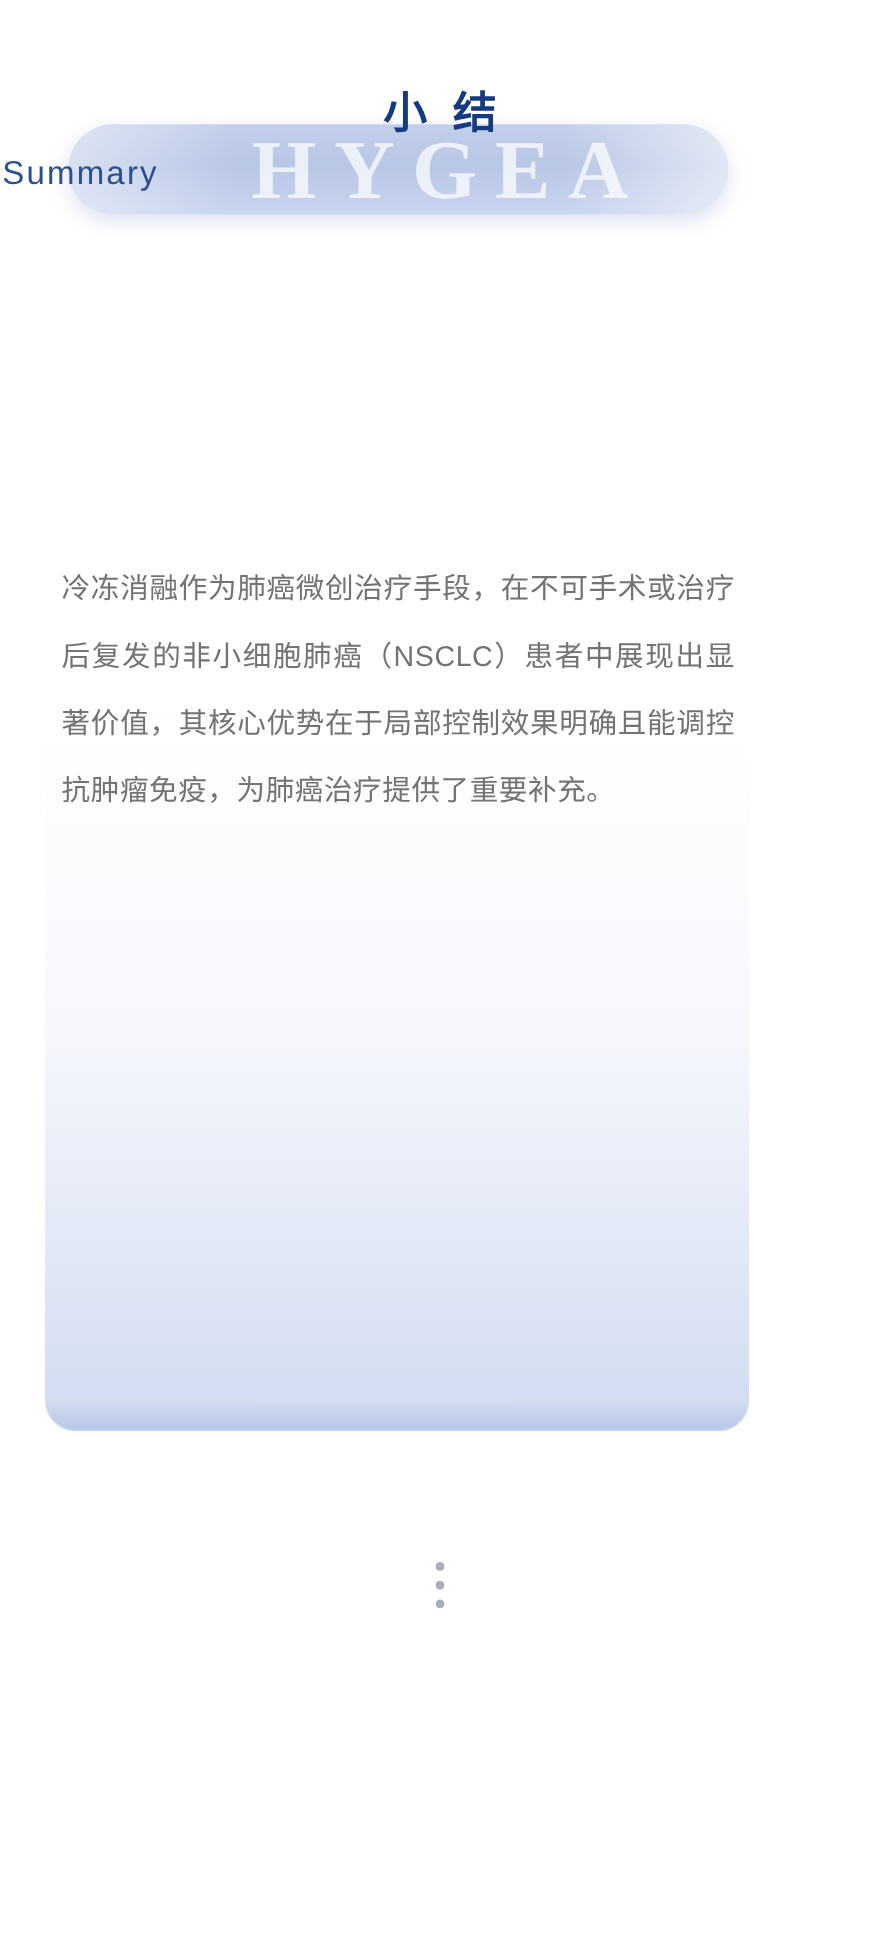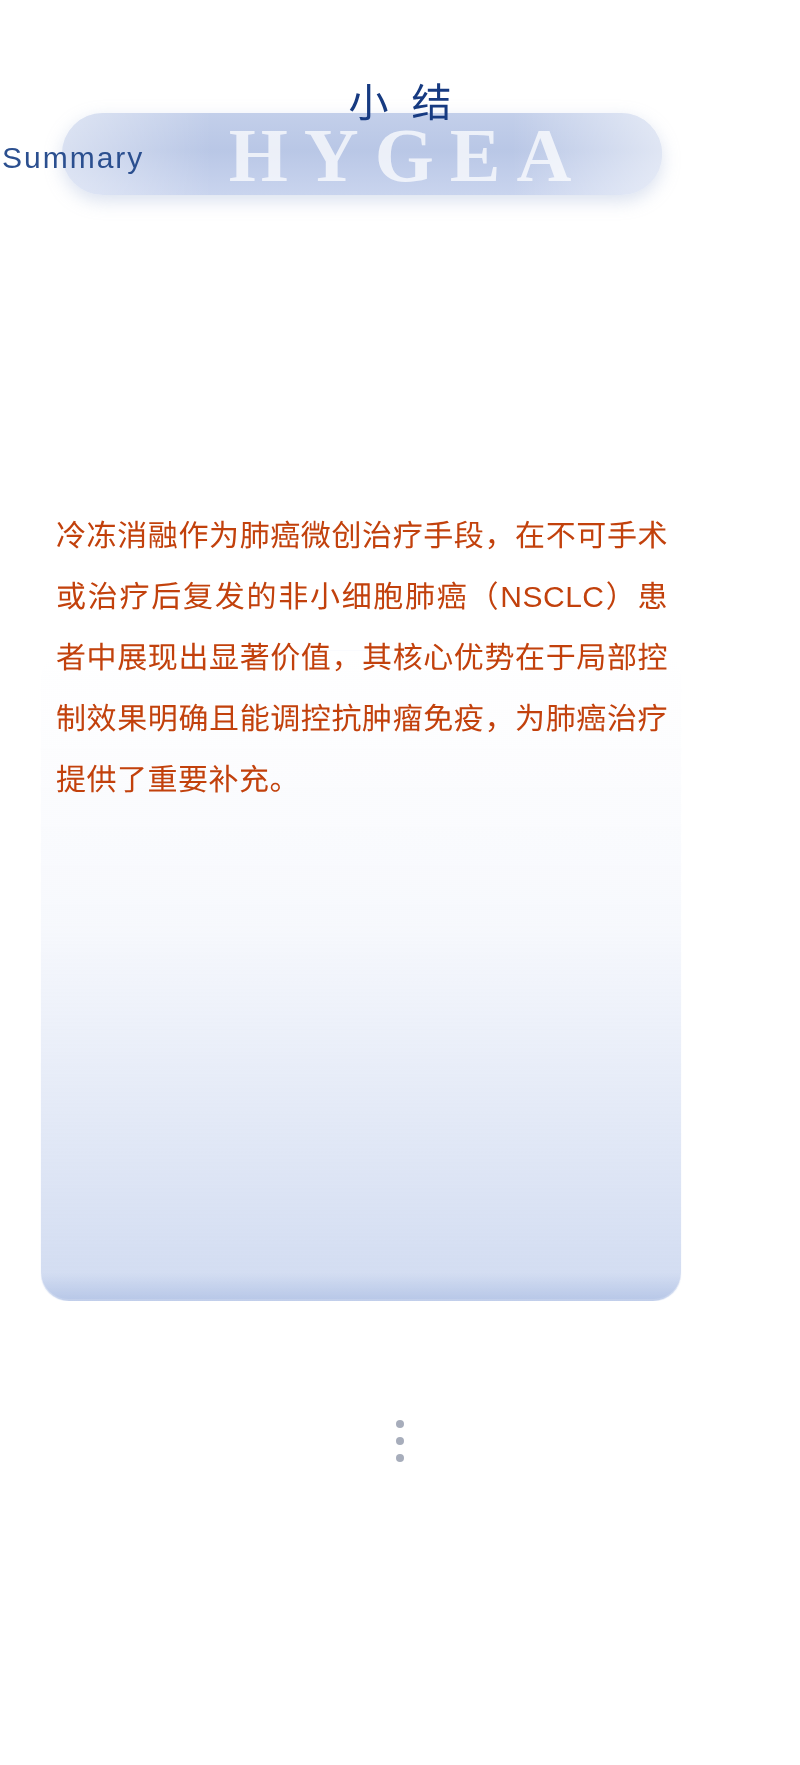--- a/index.html
+++ b/index.html
@@ -70,21 +70,21 @@
     user-select: none;
   }
 
   .header-title {
     position: absolute;
     left: 0;
     top: 78px;
     width: 800px;
     text-align: center;
     font-size: 40px;
-    font-weight: 400;
+    font-weight: 700;
     letter-spacing: 6px;
     color: #163a81;
     text-indent: 6px;
     line-height: 50px;
   }
 
   .header-sub {
     position: absolute;
     left: 0;
     top: 138px;
@@ -123,24 +123,24 @@
     border-bottom-left-radius: 28px;
     border-bottom-right-radius: 28px;
     background: linear-gradient(180deg, rgba(178,195,230,0.0) 0%, rgba(169,188,226,0.65) 100%);
   }
 
   .body-text {
     position: absolute;
     left: 56px;
     top: 505px;
     width: 612px;
-    font-size: 30px;
+    font-size: 26px;
     line-height: 61px;
     letter-spacing: 0.5px;
-    color: #c2410c;
+    color: #737373;
     text-align: justify;
     text-justify: inter-ideograph;
   }
 
   
   .footer-dots {
     position: absolute;
     left: 0;
     top: 1420px;
     width: 800px;

